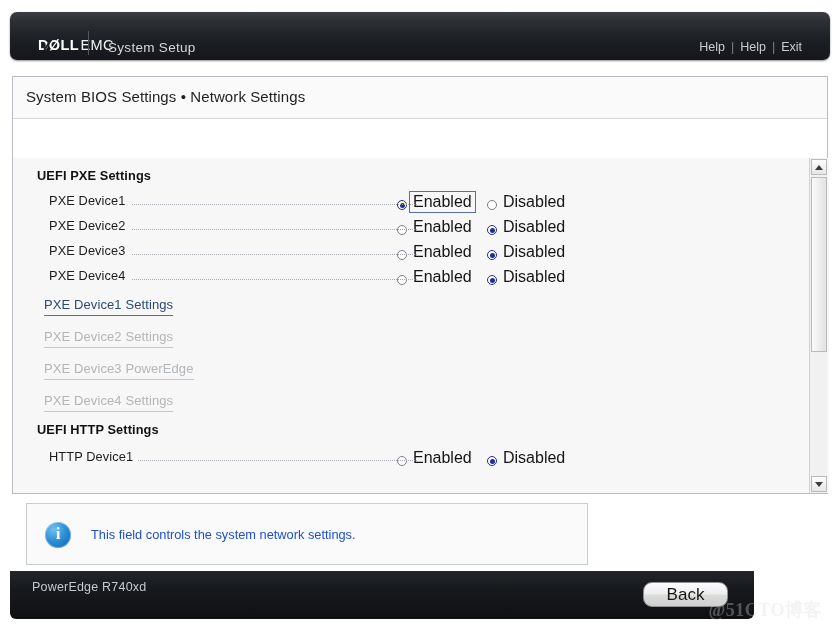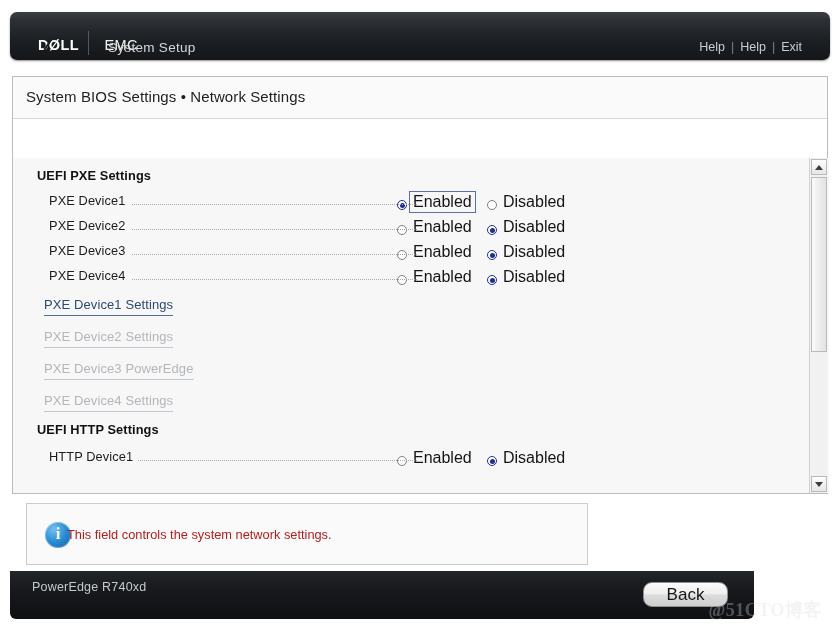--- a/index.html
+++ b/index.html
@@ -13,21 +13,21 @@
 
   
   .topbar{
     position:absolute; left:10px; top:12px; width:820px; height:48px;
     border-radius:7px;
     background:linear-gradient(to bottom,#3b3f44 0%,#2c3035 18%,#1d2024 55%,#141619 100%);
     box-shadow:0 1px 2px rgba(0,0,0,.45);
   }
   .brand{
     position:absolute; left:28px; top:25px;
-    display:flex; align-items:flex-end; letter-spacing:.2px;gap:24px;
+    display:flex; align-items:flex-end; letter-spacing:.2px;
   }
   .brand-dell{
     color:#ffffff; font-size:14.5px; font-weight:bold; letter-spacing:.4px;
     position:relative;
   }
   .brand-dell .slash{
     position:absolute; left:8.5px; top:1px; width:1.7px; height:13px;
     background:#1d2024; transform:rotate(35deg);
   }
   .brand-emc{ color:#f2f2f2; font-size:14.5px; font-weight:normal; margin-left:1.5px; letter-spacing:.3px;}
@@ -153,22 +153,22 @@
     border-radius:50%;
     background:radial-gradient(circle at 34% 28%,#73c0f0 0%,#2a8ed4 48%,#0b62ab 100%);
     box-shadow:inset 0 0 0 1px rgba(255,255,255,.35);
   }
   .info-icon::after{
     content:"i"; position:absolute; left:0; right:0; top:2px;
     text-align:center; color:#fff; font-size:17px; font-weight:bold;
     font-family:"Liberation Serif", serif;
   }
   .info-text{
-    position:absolute; left:40px; top:23px;
-    font-size:12.8px; color:#b91c1c;text-align:right;
+    position:absolute; left:64px; top:23px;
+    font-size:12.8px; color:#1d4ed8;text-align:right;
   }
 
   
   .bottombar{
     position:absolute; left:10px; top:571px; width:744px; height:48px;
     border-radius:0 0 6px 6px;
     background:linear-gradient(to bottom,#222529 0%,#17191c 40%,#0e1012 100%);
   }
   .bb-model{
     position:absolute; left:22px; top:9px;

